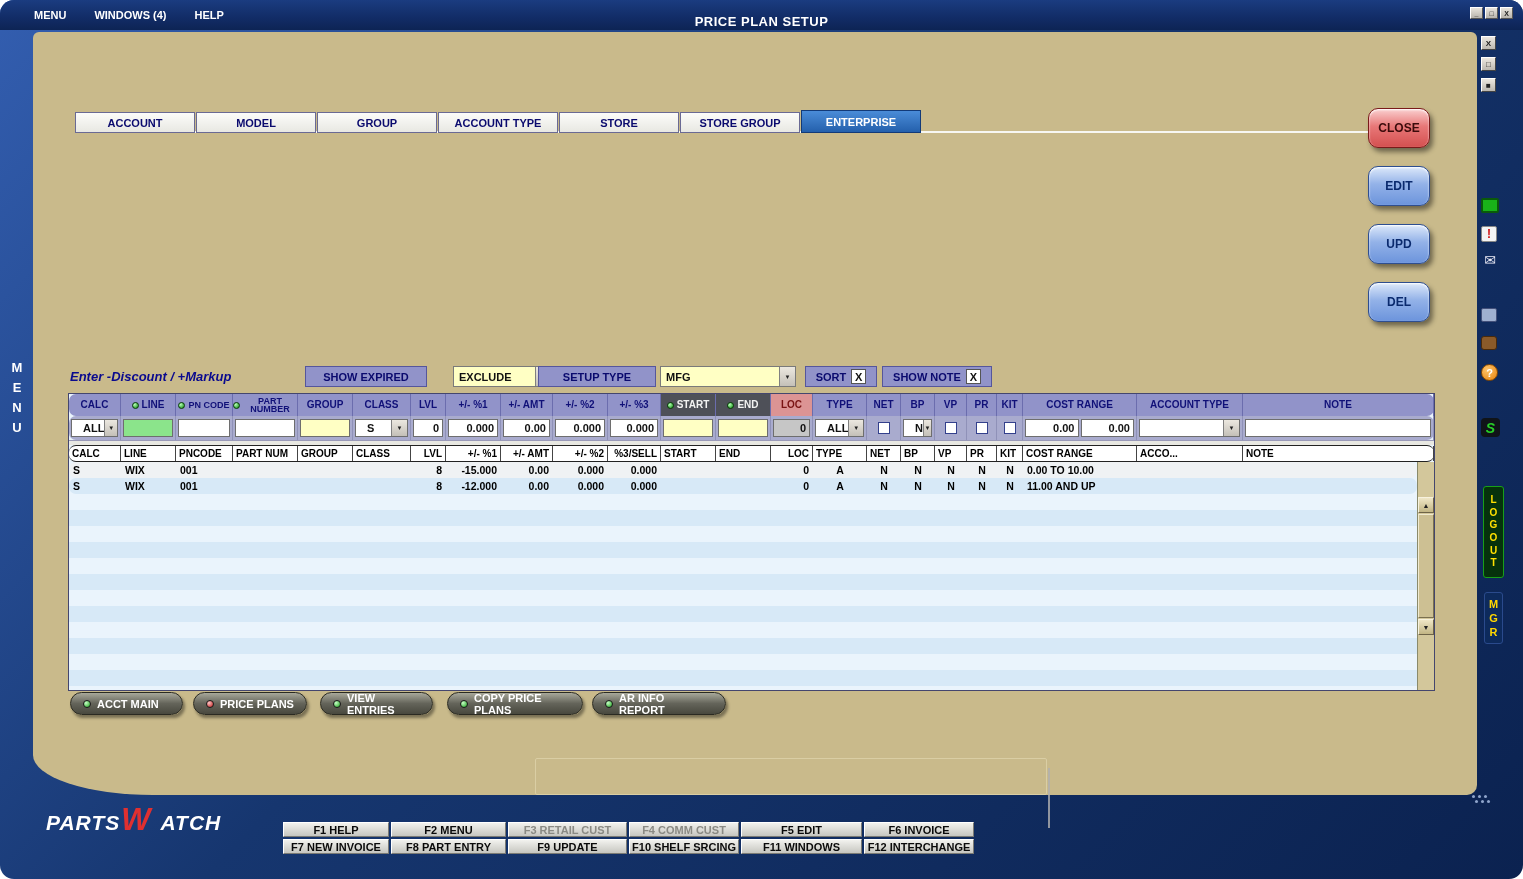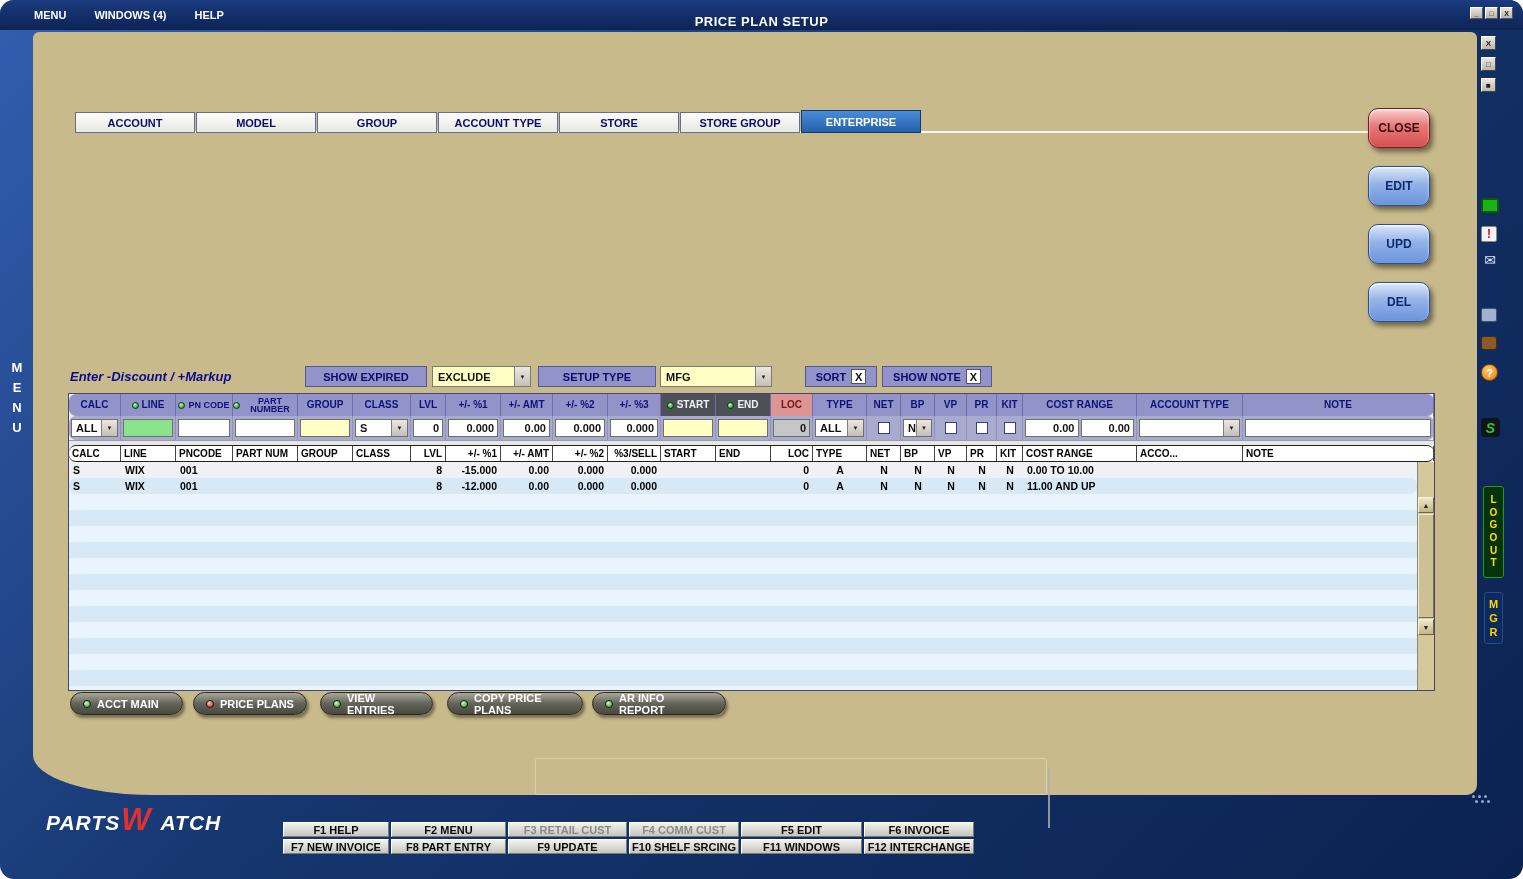--- a/index.html
+++ b/index.html
@@ -95,21 +95,21 @@
 
   .erow{height:24px;background:#A9ABCE;}
   .ecell{display:flex;align-items:center;justify-content:center;padding:2px;gap:2px;border-right:1px solid #8F91B8;}
   .inp{background:#fff;border:1px solid #6E6E6E;height:18px;width:100%;font-size:11px;font-weight:bold;
     color:#111;display:flex;align-items:center;padding:0 3px;overflow:hidden;}
   .inp.yellow{background:#FFFFC4;}
   .inp.green{background:#8BE48B;}
   .inp.gray{background:#C6C6C6;}
   .inp.num{justify-content:flex-end;}
   .inp.dd{padding:0;}
-  .inp.dd > span:first-child{padding-left:4px;}
+  .inp.dd > span:first-child{padding-left:11px;}
   .cb{width:12px;height:12px;background:#fff;border:1px solid #33408C;}
 
   .gridgap{height:5px;background:#E8E8E2;border-top:1px solid #9A9AB8;}
 
   .h2row{height:17px;background:#fff;border-top:1px solid #222;border-bottom:1px solid #222;}
   .h2cell{border-right:1px solid #444;color:#000;font-weight:bold;font-size:10px;
     display:flex;align-items:center;padding:0 3px;overflow:hidden;white-space:nowrap;}
   .h2cell.num{justify-content:flex-end;}
 
   .data-area{position:relative;height:228px;background:#EAF4FC;}
@@ -200,28 +200,28 @@
 
     <div class="side-btn close" style="top:76px">CLOSE</div>
     <div class="side-btn" style="top:134px">EDIT</div>
     <div class="side-btn" style="top:192px">UPD</div>
     <div class="side-btn" style="top:250px">DEL</div>
 
     <div class="hint">Enter -Discount / +Markup</div>
     <div class="flabel" style="left:272px;width:122px">
       <span>SHOW EXPIRED</span>
     </div>
-    <div class="fdd" style="left:399px;width:99px">
+    <div class="fdd" style="left:420px;width:99px">
       <span>EXCLUDE</span>
       <span class="darr">▼</span>
     </div>
     <div class="flabel" style="left:505px;width:118px">
       <span>SETUP TYPE</span>
     </div>
-    <div class="fdd" style="left:627px;width:112px">
+    <div class="fdd" style="left:627px;width:136px">
       <span>MFG</span>
       <span class="darr">▼</span>
     </div>
     <div class="flabel" style="left:772px;width:72px">
       <span>SORT</span>
       <span class="xbox">X</span>
     </div>
     <div class="flabel" style="left:849px;width:110px">
       <span>SHOW NOTE</span>
       <span class="xbox">X</span>

